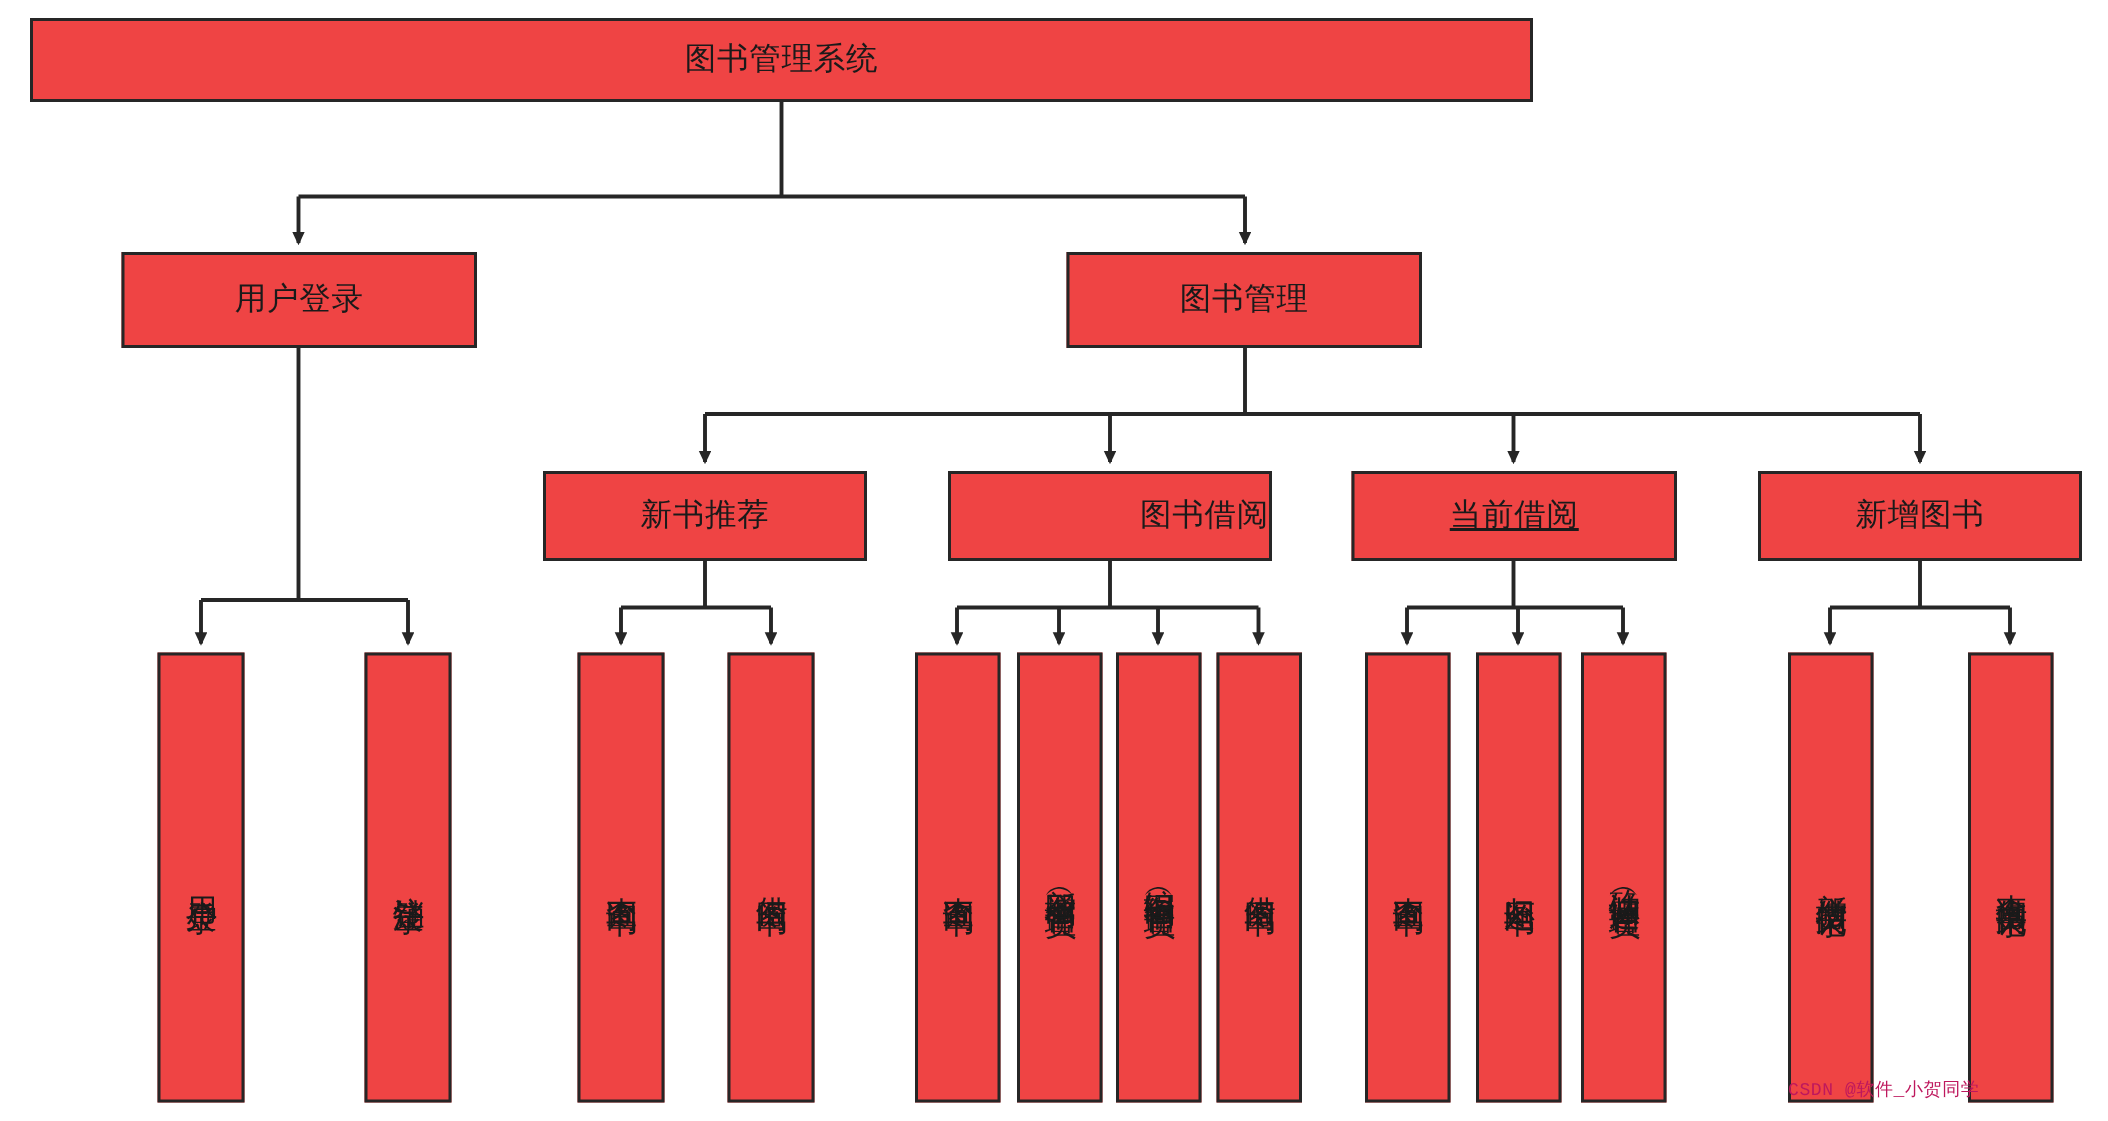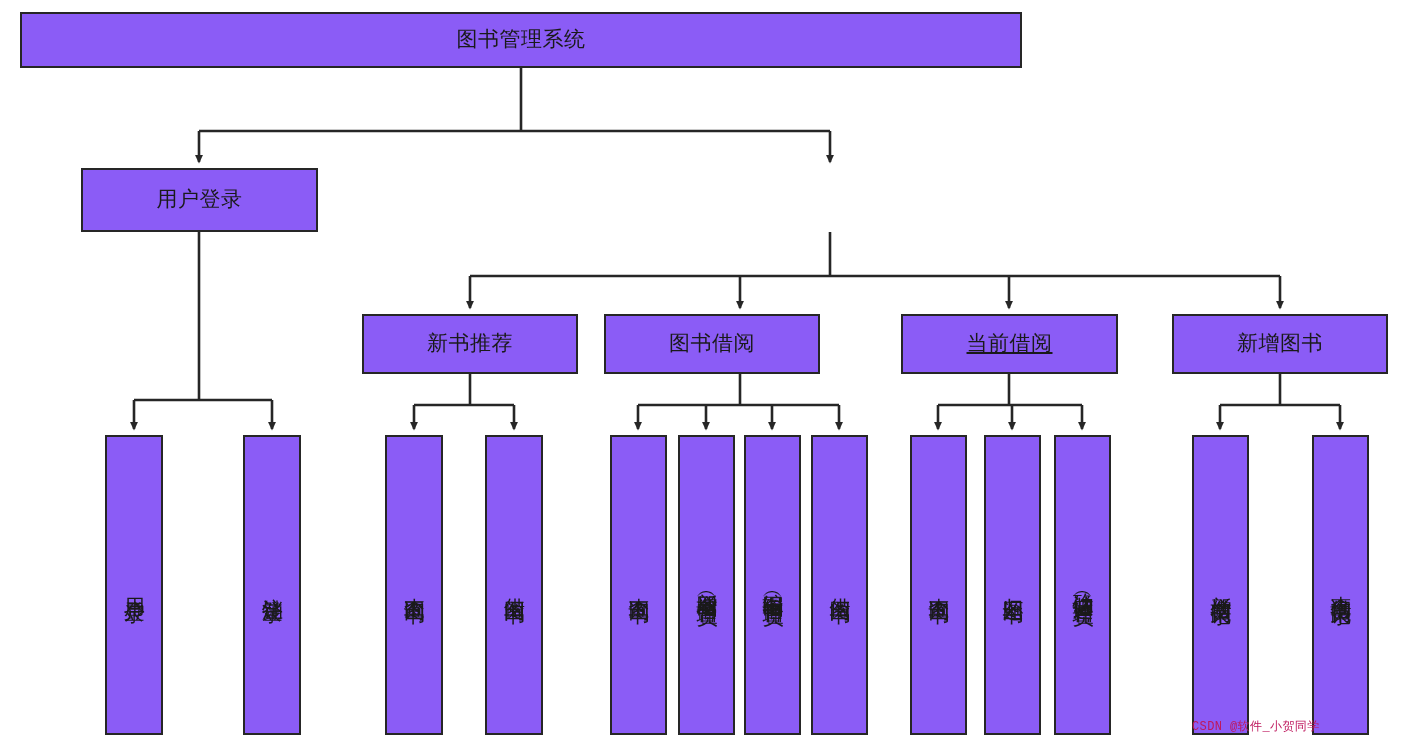--- a/index.html
+++ b/index.html
@@ -22,21 +22,21 @@
     position: absolute;
     left: 0;
     top: 0;
     width: 1405px;
     height: 747px;
     pointer-events: none;
   }
   .node {
     position: absolute;
     box-sizing: border-box;
-    background: #8b5cf6;
+    background: #ef4444;
     border: 2px solid #262626;
     display: flex;
     align-items: center;
     justify-content: center;
     color: #1a1a1a;
   }
   .node .label {
     text-align: center;
     line-height: 1.12;
     letter-spacing: 0.5px;
@@ -127,25 +127,28 @@
     </g>
   </svg>
 
   <div class="node horiz root" style="left: 20px; top: 12px; width: 1002px; height: 56px;">
     <span class="label">图书管理系统</span>
   </div>
 
   <div class="node horiz" style="left: 81px; top: 168px; width: 237px; height: 64px;">
     <span class="label">用户登录</span>
   </div>
+  <div class="node horiz" style="left: 711px; top: 168px; width: 237px; height: 64px;">
+    <span class="label">图书管理</span>
+  </div>
 
   <div class="node horiz" style="left: 362px; top: 314px; width: 216px; height: 60px; align-items: center;">
     <span class="label">新书推荐</span>
   </div>
-  <div class="node horiz" style="left: 604px; top: 314px; width: 216px; height: 60px;">
+  <div class="node horiz" style="left: 632px; top: 314px; width: 216px; height: 60px; justify-content: flex-end;">
     <span class="label">图书借阅</span>
   </div>
   <div class="node horiz" style="left: 901px; top: 314px; width: 217px; height: 60px; text-decoration: underline;">
     <span class="label">当前借阅</span>
   </div>
   <div class="node horiz" style="left: 1172px; top: 314px; width: 216px; height: 60px;">
     <span class="label">新增图书</span>
   </div>
 
   <div class="node vert" style="left: 105px; top: 435px; width: 58px; height: 300px;">

